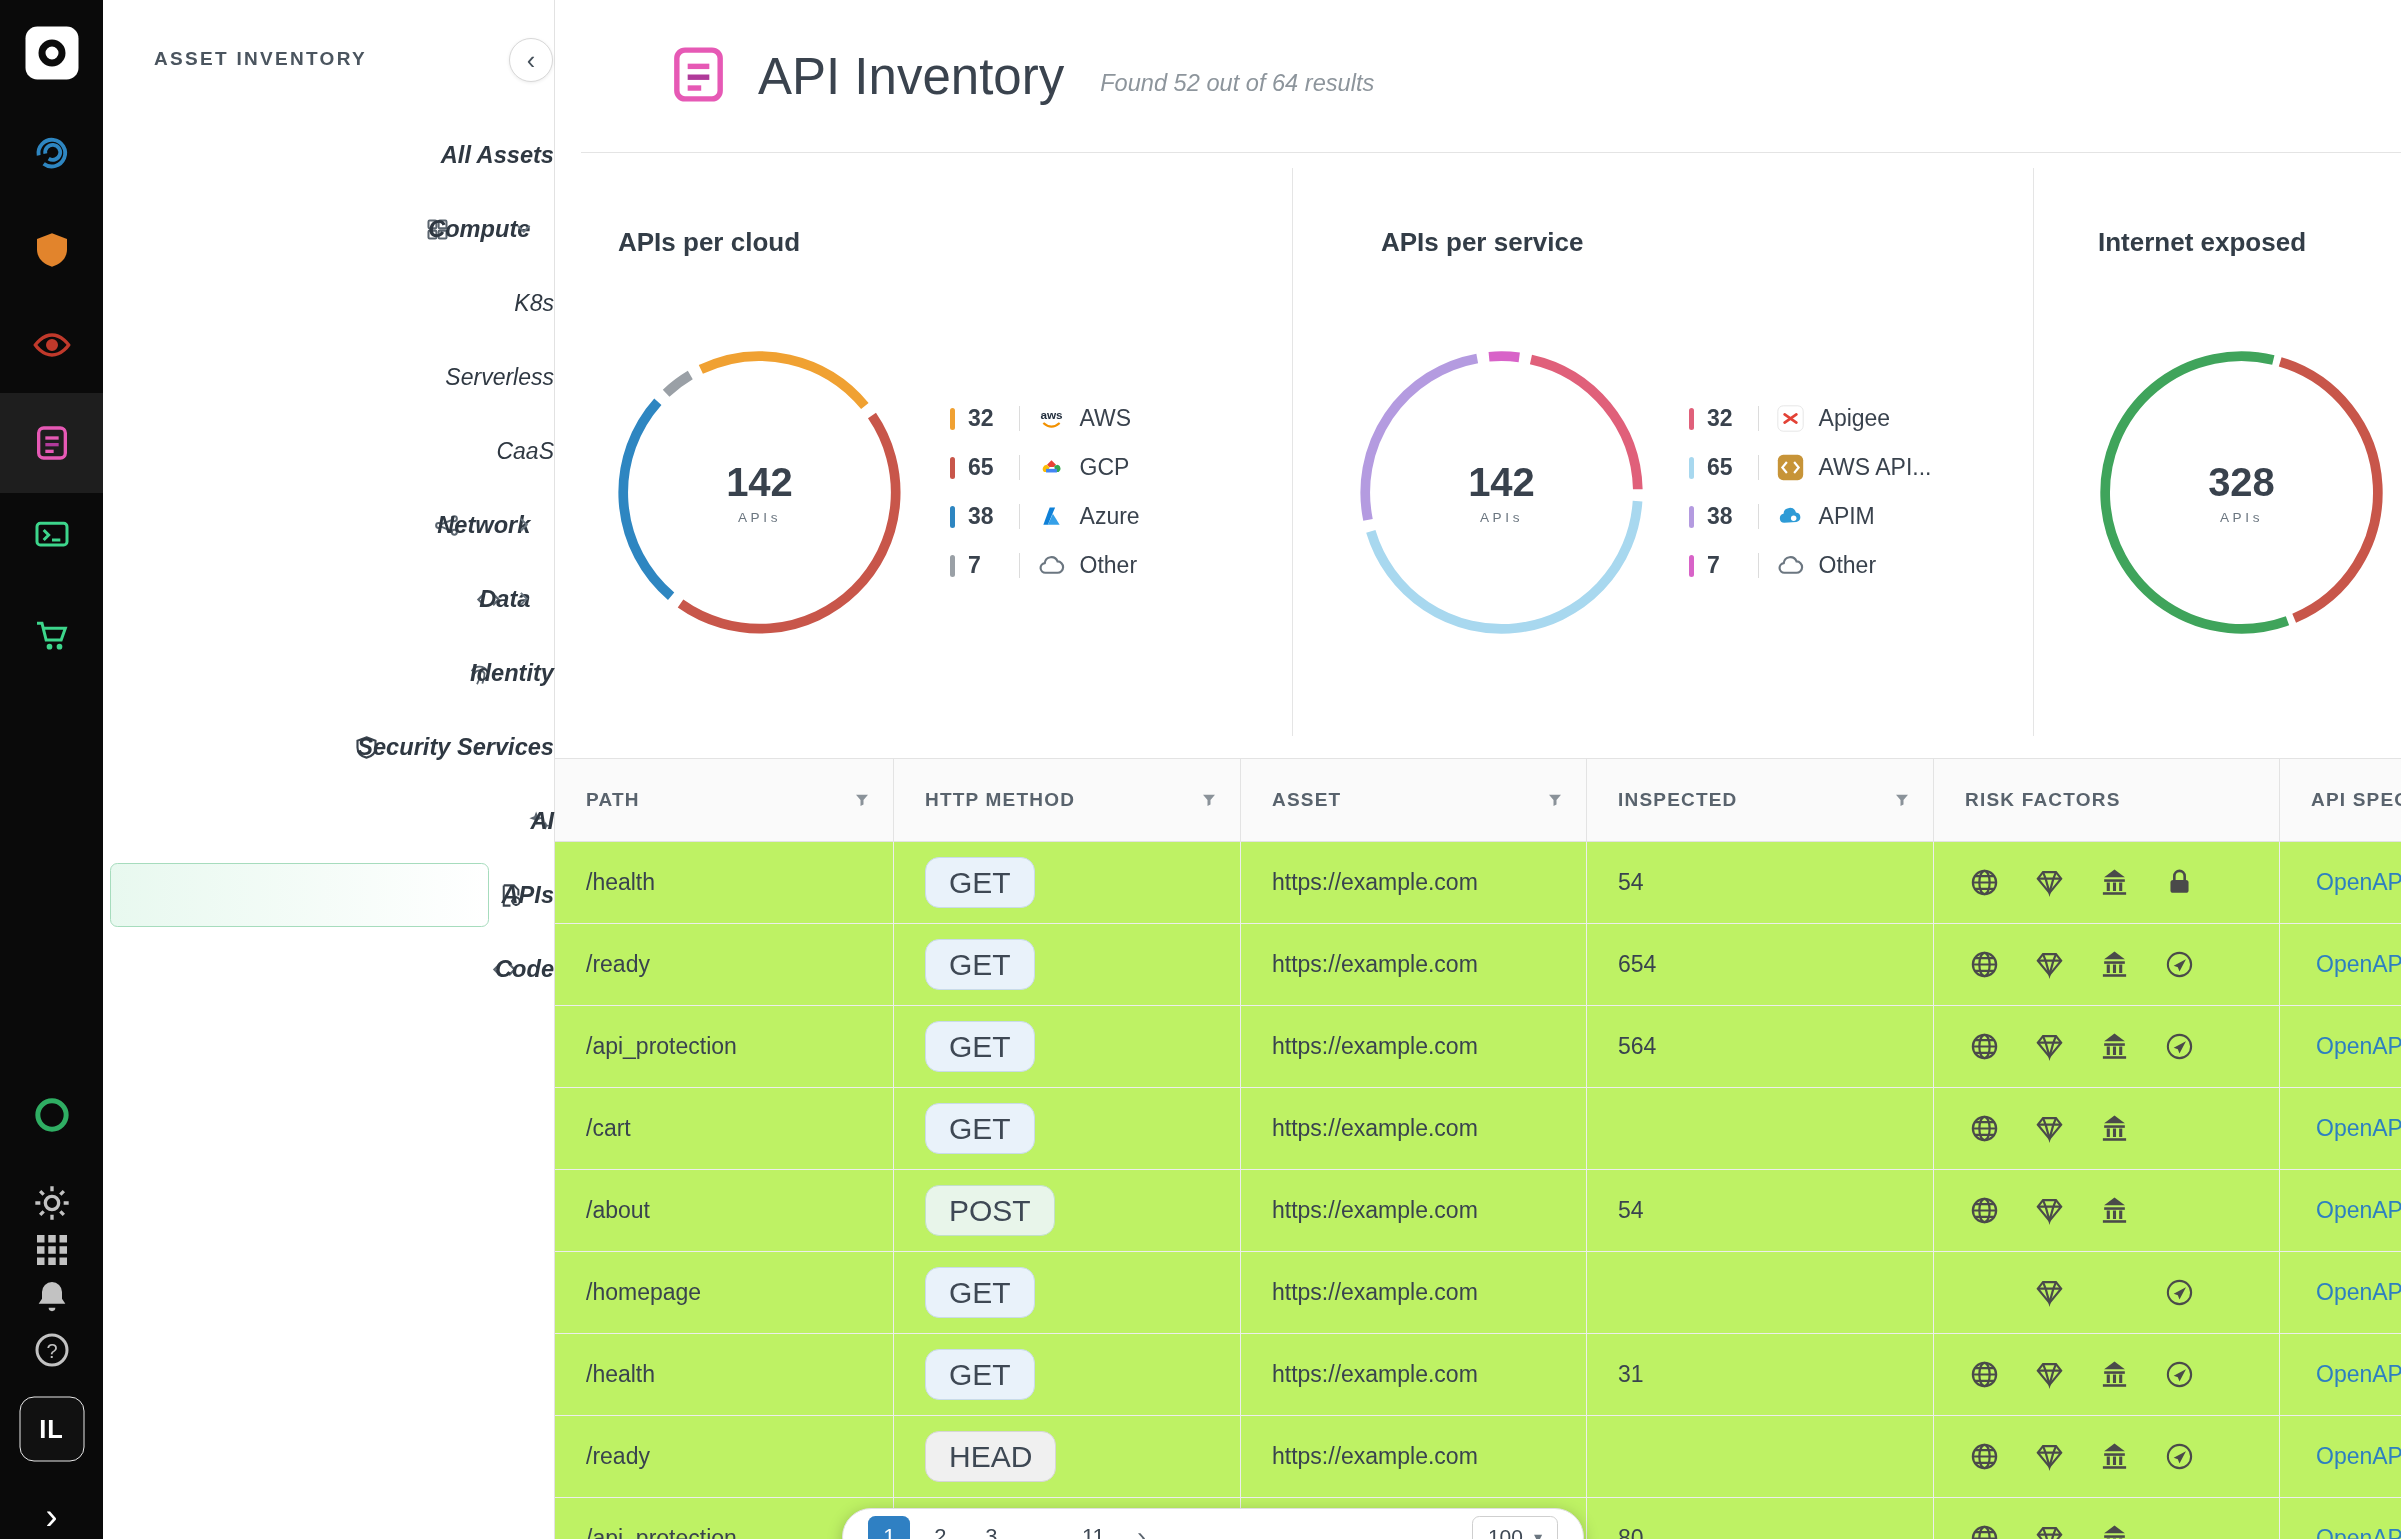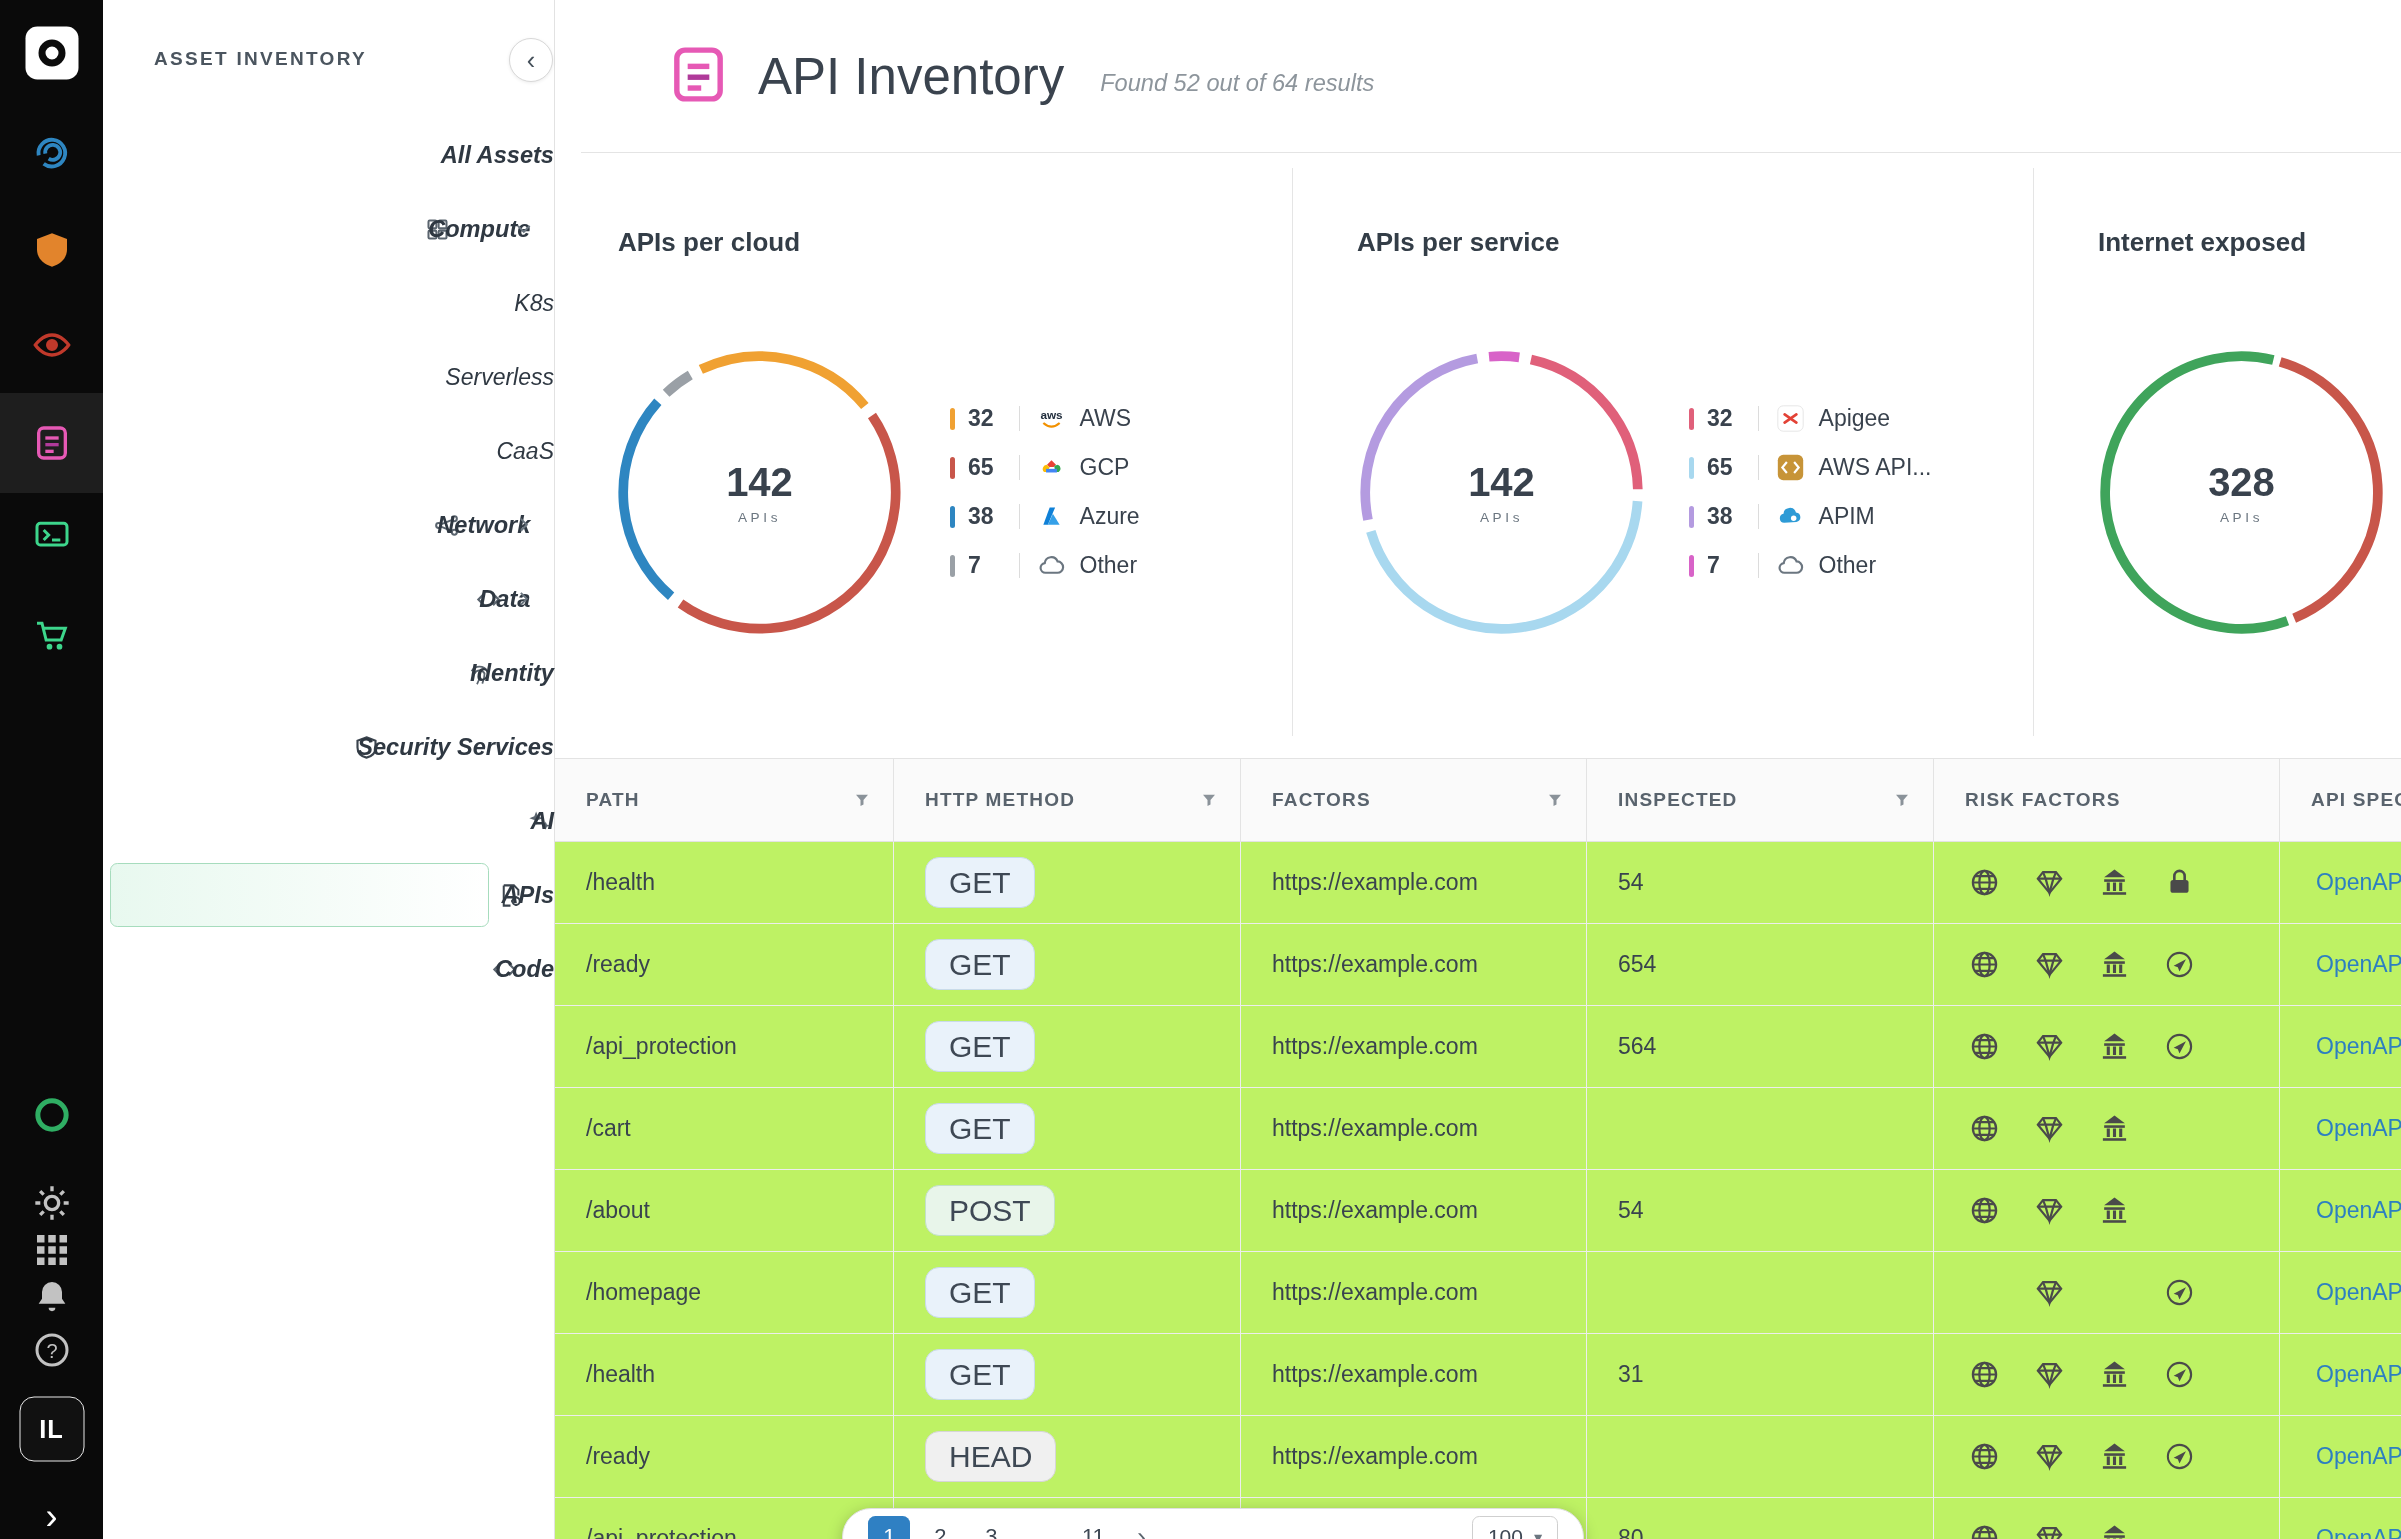--- a/index.html
+++ b/index.html
@@ -314,21 +314,21 @@
   </span>
   <span class="mh-title">API Inventory</span>
   <span class="mh-sub">Found 52 out of 64 results</span>
 </div>
 
 <div class="charts">
   <div class="vdiv" style="left:737px"></div>
   <div class="vdiv" style="left:1478px"></div>
 
   <div class="chart-title" style="left:63px;top:74px">APIs per cloud</div>
-  <div class="chart-title" style="left:802px;top:74px">APIs per service</div>
+  <div class="chart-title" style="left:826px;top:74px">APIs per service</div>
   <div class="chart-title" style="left:1543px;top:74px">Internet exposed</div>
 
   <div class="donut" style="left:55px;top:190px">
       <svg viewBox="0 0 340 340">
         <path d="M 103.3 30.1 A 155 155 0 0 1 289.8 71.7" fill="none" stroke="#f0a132" stroke-width="11"></path>
         <path d="M 297.9 82.5 A 155 155 0 0 1 80.2 296.3" fill="none" stroke="#c8564a" stroke-width="11"></path>
         <path d="M 69.5 288.0 A 155 155 0 0 1 54.4 66.8" fill="none" stroke="#2e86c1" stroke-width="11"></path>
         <path d="M 63.8 57.1 A 155 155 0 0 1 91.3 36.4" fill="none" stroke="#9aa0a6" stroke-width="11"></path>
       </svg>
     <div class="donut-center">
@@ -470,21 +470,21 @@
           <path d="M4 5h16l-6 7v6l-4 2v-8z"></path>
         </svg>
     </div>
     <div class="th">
       <span>HTTP METHOD</span>
       <svg class="funnel" viewBox="0 0 24 24" fill="#8a9299">
           <path d="M4 5h16l-6 7v6l-4 2v-8z"></path>
         </svg>
     </div>
     <div class="th">
-      <span>FACTORS</span>
+      <span>ASSET</span>
       <svg class="funnel" viewBox="0 0 24 24" fill="#8a9299">
           <path d="M4 5h16l-6 7v6l-4 2v-8z"></path>
         </svg>
     </div>
     <div class="th">
       <span>INSPECTED</span>
       <svg class="funnel" viewBox="0 0 24 24" fill="#8a9299">
           <path d="M4 5h16l-6 7v6l-4 2v-8z"></path>
         </svg>
     </div>

